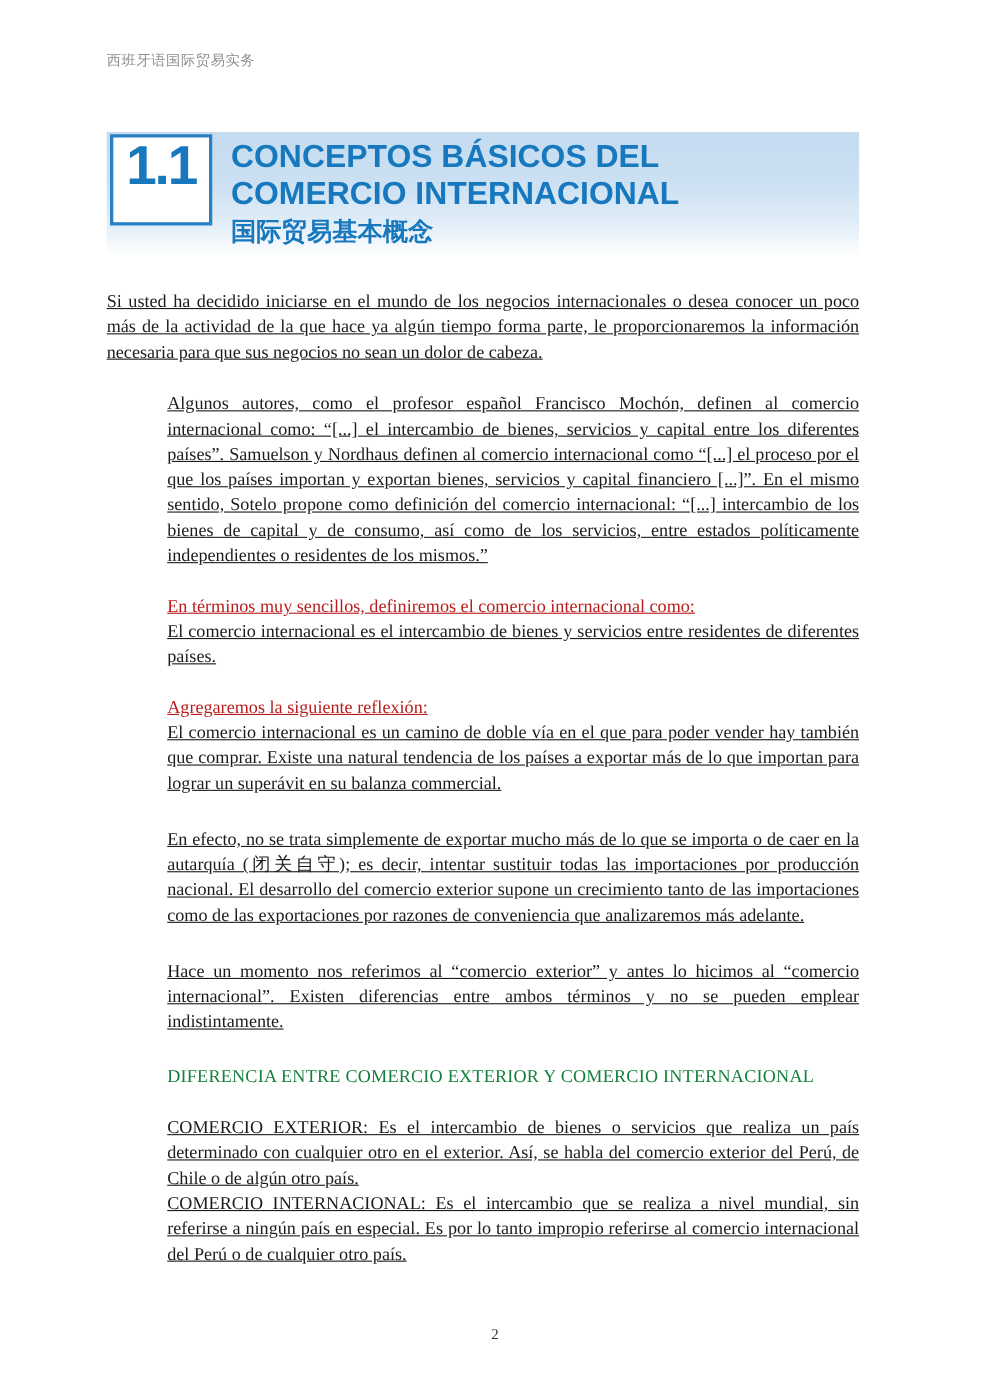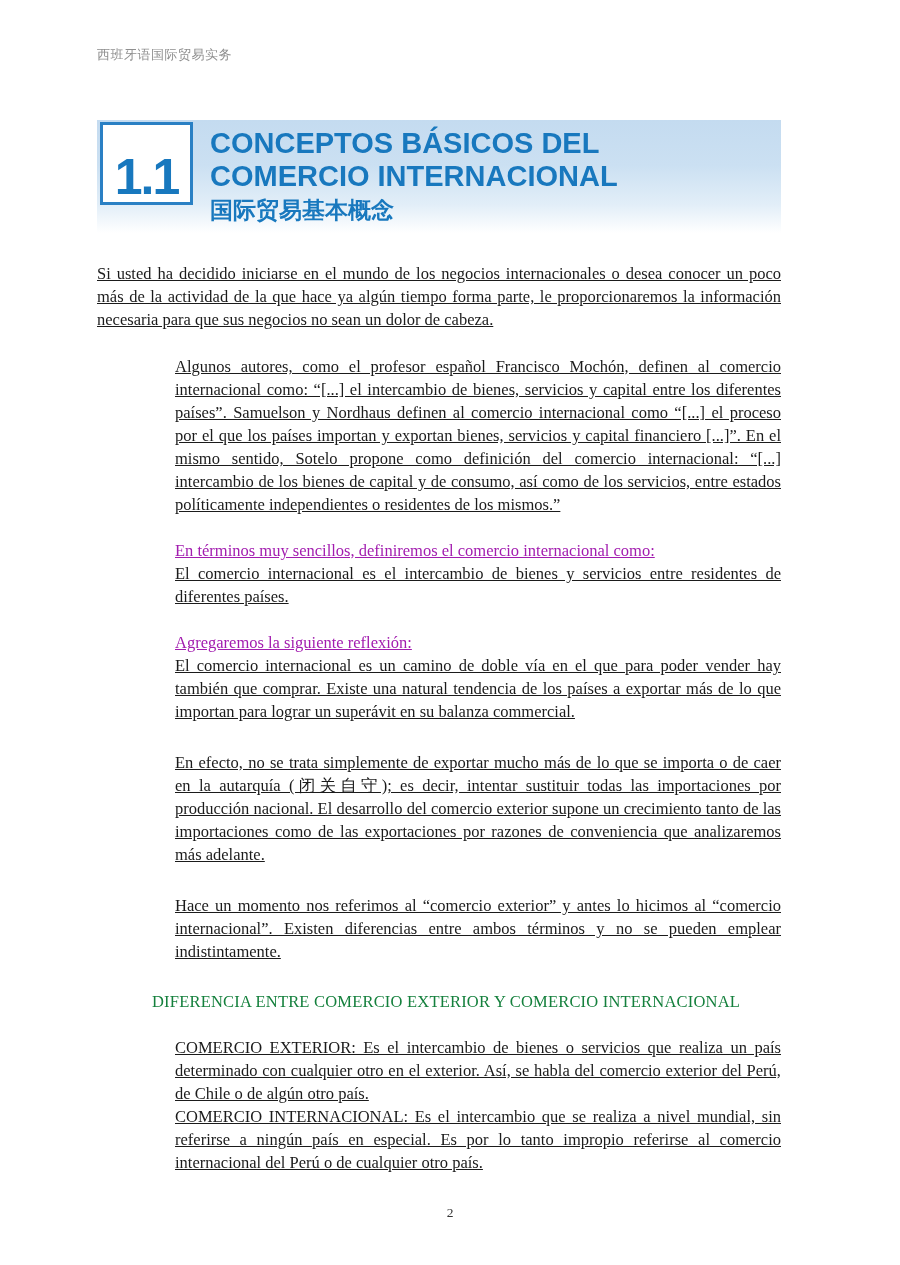--- a/index.html
+++ b/index.html
@@ -38,21 +38,21 @@
   }
   .banner-number-box {
     position: absolute;
     left: 3px;
     top: 2px;
     width: 93px;
     height: 83px;
     background: #ffffff;
     border: 3px solid #2a80c4;
     display: flex;
-    align-items: flex-end;
+    align-items: flex-start;
     justify-content: center;
   }
   .banner-number {
     font-family: "Liberation Sans", sans-serif;
     font-weight: 700;
     font-size: 50px;
     color: #1878be;
     letter-spacing: -2px;
     line-height: 1;
   }
@@ -89,27 +89,27 @@
   .subsection-heading {
     margin-top: 27px;
     font-family: "Liberation Sans", sans-serif;
     font-weight: 700;
     font-size: 19px;
     color: #1878be;
   }
   .subsection-heading .num { margin-right: 11px; }
   .subsection-heading .zh { margin-left: 16px; }
 
-  .indent { margin-left: 78px; }
+  .indent { margin-left: 55px; }
 
   .defs { margin-top: 24px; }
 
   .lead-group { margin-top: 23px; }
   .lead {
-    color: #a21caf;
+    color: #b91c1c;
   }
 
   .mt28 { margin-top: 28px; }
 
   .diff-heading {
     margin-top: 29px;
     margin-left: 55px;
     font-size: 16.5px;
     letter-spacing: 0.2px;
     color: #15803d;

